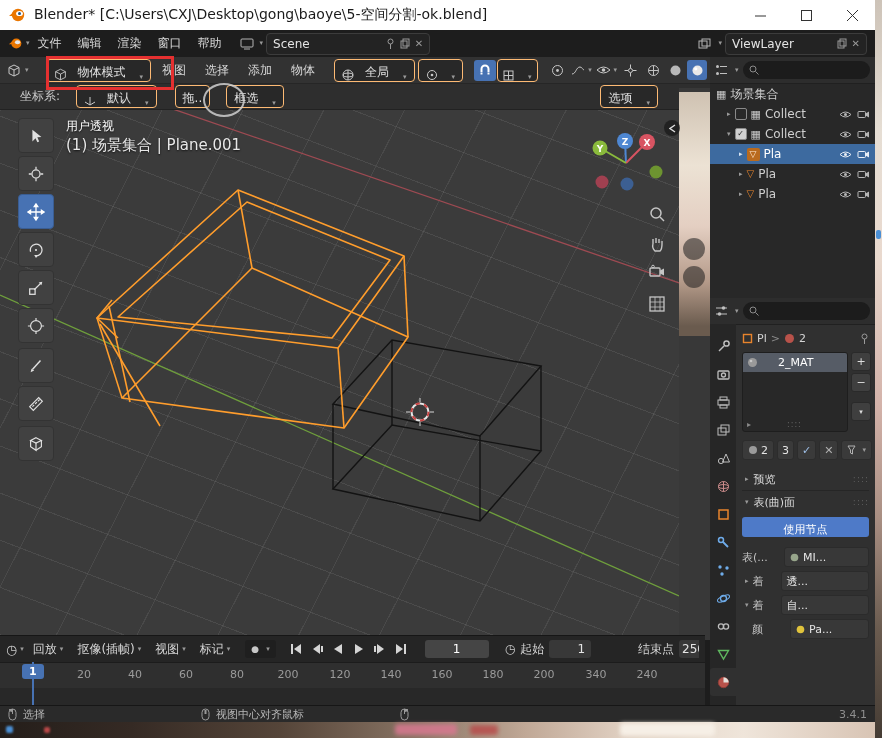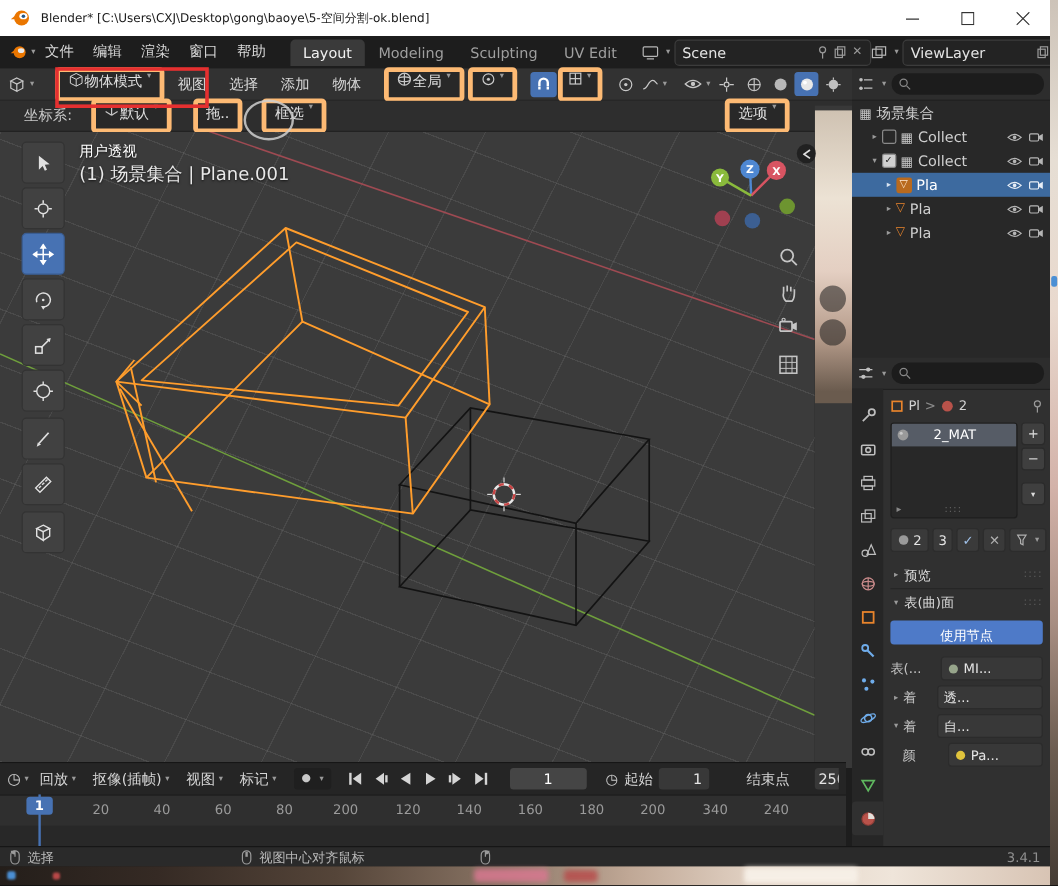--- a/index.html
+++ b/index.html
@@ -3,26 +3,26 @@
 <meta charset="utf-8">
 <style>
   html,body{margin:0;padding:0;background:#000}
   #root{position:relative;width:882px;height:738px;overflow:hidden;background:#1d1d1d;
         font-family:"DejaVu Sans","Liberation Sans",sans-serif;font-size:12px;color:#d4d4d4}
   .abs{position:absolute}
   .f{display:flex;align-items:center}
   svg{display:block}
   .tri{font-size:7px;color:#9a9a9a;margin-left:3px;line-height:1}
   .mi{padding:3px 8px;border-radius:3px;color:#d8d8d8;white-space:nowrap}
-  .pill{display:flex;align-items:flex-start;gap:1px;background:#282828;border:4px solid #fdba74;
+  .pill{display:flex;align-items:flex-end;gap:11px;background:#282828;border:1px solid #fdba74;
         border-radius:4px;height:21px;padding:0 7px;white-space:nowrap;color:#e0e0e0}
   
   #titlebar{position:absolute;left:0;top:0;width:875px;height:30px;background:#ffffff;color:#1a1a1a;
             display:flex;align-items:center}
-  #titlebar .title{font-size:10px;margin-left:8px;white-space:nowrap}
+  #titlebar .title{font-size:14px;margin-left:8px;white-space:nowrap}
   #win-controls{position:absolute;right:0;top:0;display:flex}
   .win-btn{width:46px;height:30px;display:flex;align-items:center;justify-content:center}
   
   #menubar{position:absolute;left:0;top:30px;width:875px;height:27px;background:#1d1d1d;
            display:flex;align-items:center;padding:0 8px;box-sizing:border-box}
   .ws-tab{padding:4px 11px;color:#9f9f9f;border-radius:4px 4px 0 0;white-space:nowrap}
   .ws-tab.on{background:#3a3a3a;color:#f0f0f0}
   .idfield{display:flex;align-items:center;gap:5px;background:#232323;border:1px solid #3c3c3c;
            border-radius:4px;height:20px;padding:0 6px;color:#e4e4e4}
   .xg{color:#9a9a9a;font-size:10px}
@@ -126,26 +126,20 @@
         <ellipse cx="11.5" cy="7.5" rx="3.2" ry="2.4" fill="#e8e8e8"></ellipse>
         <path d="M1 10 L7 5 L6 10 Z" fill="#ea7600"></path>
       </svg>
       <span class="tri">▾</span>
     </div>
     <span class="mi">文件</span>
     <span class="mi">编辑</span>
     <span class="mi">渲染</span>
     <span class="mi">窗口</span>
     <span class="mi">帮助</span>
-    <div class="f" style="margin-left:12px">
-      <span class="ws-tab on">Layout</span>
-      <span class="ws-tab">Modeling</span>
-      <span class="ws-tab">Sculpting</span>
-      <span class="ws-tab">UV Edit</span>
-    </div>
     <div class="f" style="margin-left:10px;gap:3px">
       <svg width="14" height="12" viewBox="0 0 14 12">
         <rect x="1" y="1" width="12" height="8" rx="1" fill="none" stroke="#b5b5b5"></rect>
         <line x1="4" y1="11" x2="10" y2="11" stroke="#b5b5b5"></line>
       </svg>
       <span class="tri">▾</span>
       <div class="idfield" style="width:150px">
         <span style="flex:1">Scene</span>
         <svg width="9" height="11" viewBox="0 0 9 11">
           <circle cx="4.5" cy="3.5" r="2.5" fill="none" stroke="#9a9a9a"></circle>
@@ -843,21 +837,21 @@
       <div style="width:64px;height:18px;background:#454545;border-radius:3px;margin-left:10px;display:flex;align-items:center;justify-content:center;color:#fff">
         <span>1</span>
       </div>
       <div class="f" style="margin-left:12px;gap:5px">
         <span style="color:#c8c8c8;font-size:12px">◷</span>
         <span>起始</span>
         <div style="width:42px;height:18px;background:#383838;border-radius:3px;display:flex;align-items:center;justify-content:flex-end;padding:0 6px;box-sizing:border-box;color:#e5e5e5">
           <span>1</span>
         </div>
       </div>
-      <div class="f" style="margin-left:auto;gap:21px">
+      <div class="f" style="margin-left:auto;gap:5px">
         <span>结束点</span>
         <div style="width:14px;height:18px;background:#383838;border-radius:3px 0 0 3px;display:flex;align-items:center;padding:0 3px;overflow:hidden;color:#e5e5e5">
           <span>250</span>
         </div>
       </div>
     </div>
     <div class="abs" style="left:0;top:26px;width:705px;height:26px;background:#2f2f2f;border-top:1px solid #1c1c1c"></div>
     <div class="abs" style="left:0;top:52px;width:705px;height:18px;background:#282828"></div>
     <span class="tick" style="left:67px">20</span>
     <span class="tick" style="left:118px">40</span>

